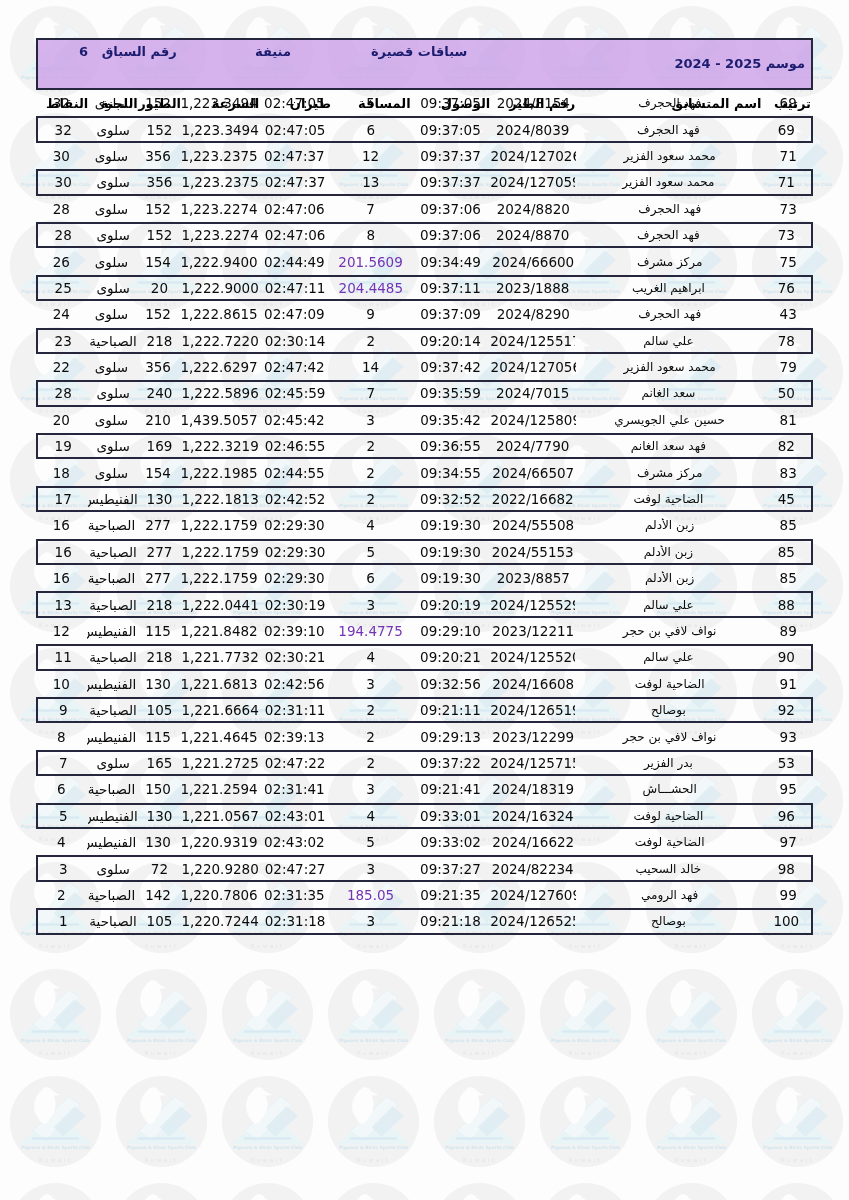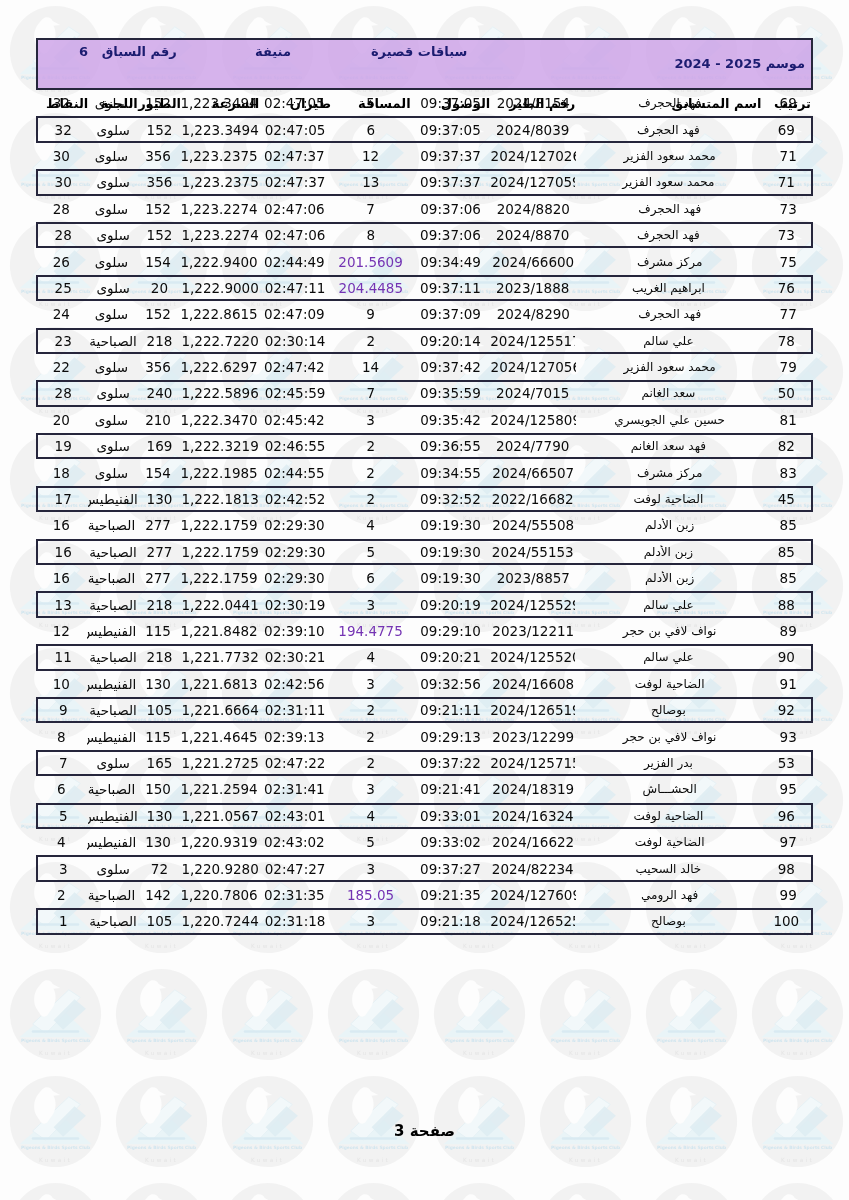--- a/index.html
+++ b/index.html
@@ -1116,21 +1116,21 @@
             <span class="num">2023/1888</span>
             <span class="num">09:37:11</span>
             <span class="num hl">204.4485</span>
             <span class="num">02:47:11</span>
             <span class="num">1,222.9000</span>
             <span class="num">20</span>
             <span class="">سلوى</span>
             <span class="num">25</span>
           </div>
           <div class="row grid">
-            <span class="">77</span>
+            <span class="">43</span>
             <span class=" name-cell">فهد الحجرف</span>
             <span class="num">2024/8290</span>
             <span class="num">09:37:09</span>
             <span class="num">9</span>
             <span class="num">02:47:09</span>
             <span class="num">1,222.8615</span>
             <span class="num">152</span>
             <span class="">سلوى</span>
             <span class="num">24</span>
           </div>
@@ -1170,21 +1170,21 @@
             <span class="">سلوى</span>
             <span class="num">28</span>
           </div>
           <div class="row grid">
             <span class="">81</span>
             <span class=" name-cell">حسين علي الجويسري</span>
             <span class="num">2024/1258095</span>
             <span class="num">09:35:42</span>
             <span class="num">3</span>
             <span class="num">02:45:42</span>
-            <span class="num">1,222.3470</span>
+            <span class="num">1,439.5057</span>
             <span class="num">210</span>
             <span class="">سلوى</span>
             <span class="num">20</span>
           </div>
           <div class="row grid boxed">
             <span class="">82</span>
             <span class=" name-cell">فهد سعد الغانم</span>
             <span class="num">2024/7790</span>
             <span class="num">09:36:55</span>
             <span class="num">2</span>
@@ -1406,15 +1406,14 @@
             <span class="num">3</span>
             <span class="num">02:31:18</span>
             <span class="num">1,220.7244</span>
             <span class="num">105</span>
             <span class="">الصباحية</span>
             <span class="num">1</span>
           </div>
         </div>
     </div>
 
-    <div class="footer">صفحة 3</div>
   </div>
 </div>
 
 </body></html>

